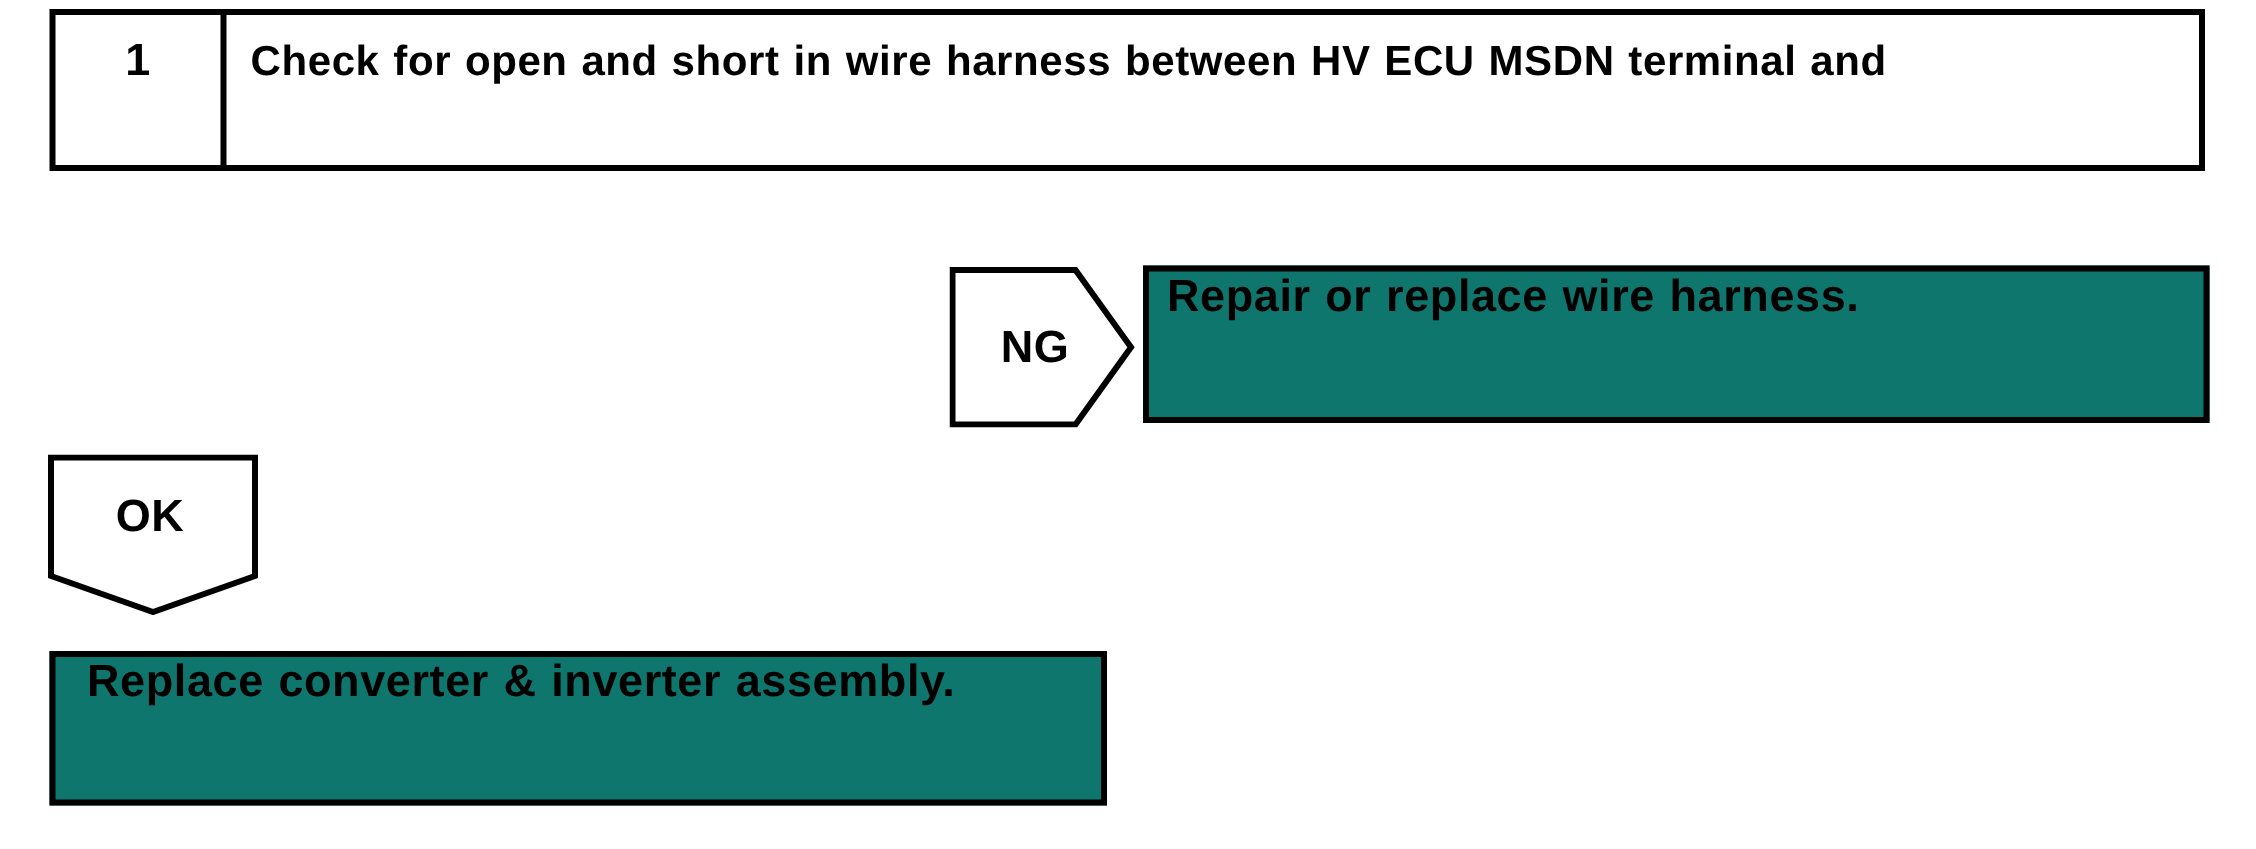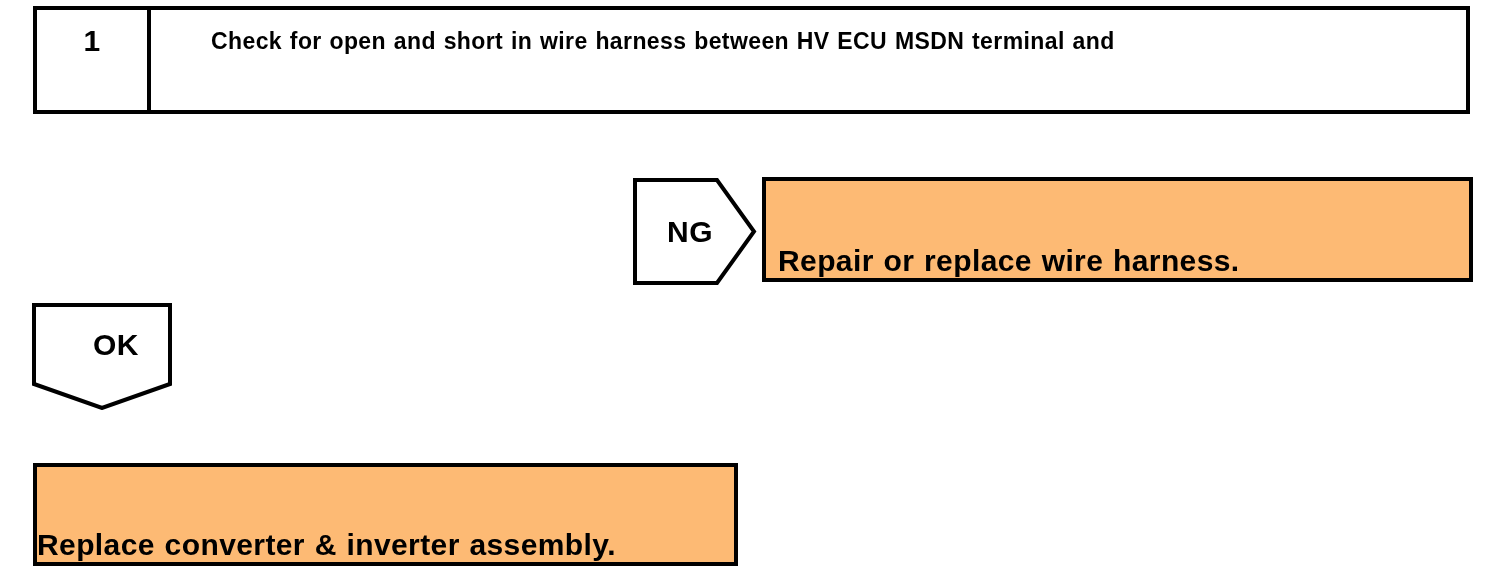--- a/index.html
+++ b/index.html
@@ -40,67 +40,66 @@
     justify-content: center;
     align-items: flex-start;
     padding-top: 14px;
     font-size: 30px;
     line-height: 34px;
     flex: 0 0 110px;
   }
   .step-text {
     flex: 1;
     padding: 14px 24px 0 16px;
-    font-size: 23px;
+    font-size: 28px;
     line-height: 34px;
-    margin-left: 44px;
   }
   .step-text .line { white-space: nowrap; }
 
   
   .action-box {
     position: absolute;
     border: 4px solid #000;
     box-sizing: border-box;
     display: flex;
-    align-items: flex-end;
+    align-items: flex-start;
     font-size: 30px;
-    background: #fdba74;
+    background: #0f766e;
   }
   .action-box.ng-action {
     left: 762px;
     top: 177px;
     width: 711px;
     height: 105px;
     padding-left: 12px;
   }
   .action-box.ok-action {
     left: 33px;
     top: 434px;
     width: 705px;
     height: 103px;
-    margin-top: 29px;
+    padding-left: 21px;
   }
 
   
   .tag {
     position: absolute;
   }
   .tag svg { display: block; }
   .tag .tag-label {
     position: absolute;
     display: flex;
     align-items: center;
     justify-content: center;
     font-size: 30px;
   }
   .ng-tag { left: 633px; top: 178px; width: 124px; height: 107px; }
   .ng-tag .tag-label { left: 0; top: 0; width: 114px; height: 107px; text-align: right; }
   .ok-tag { left: 32px; top: 303px; width: 140px; height: 107px; }
-  .ok-tag .tag-label { left: 0; top: 0; width: 136px; height: 83px; padding-left: 16px; }
+  .ok-tag .tag-label { left: 0; top: 0; width: 136px; height: 83px; }
 </style>
 </head>
 <body>
 
 <div class="canvas">
 
   <div class="step-box">
     <div class="step-num">1</div>
     <div class="step-text">
       <div class="line">Check for open and short in wire harness between HV ECU MSDN terminal and</div>

